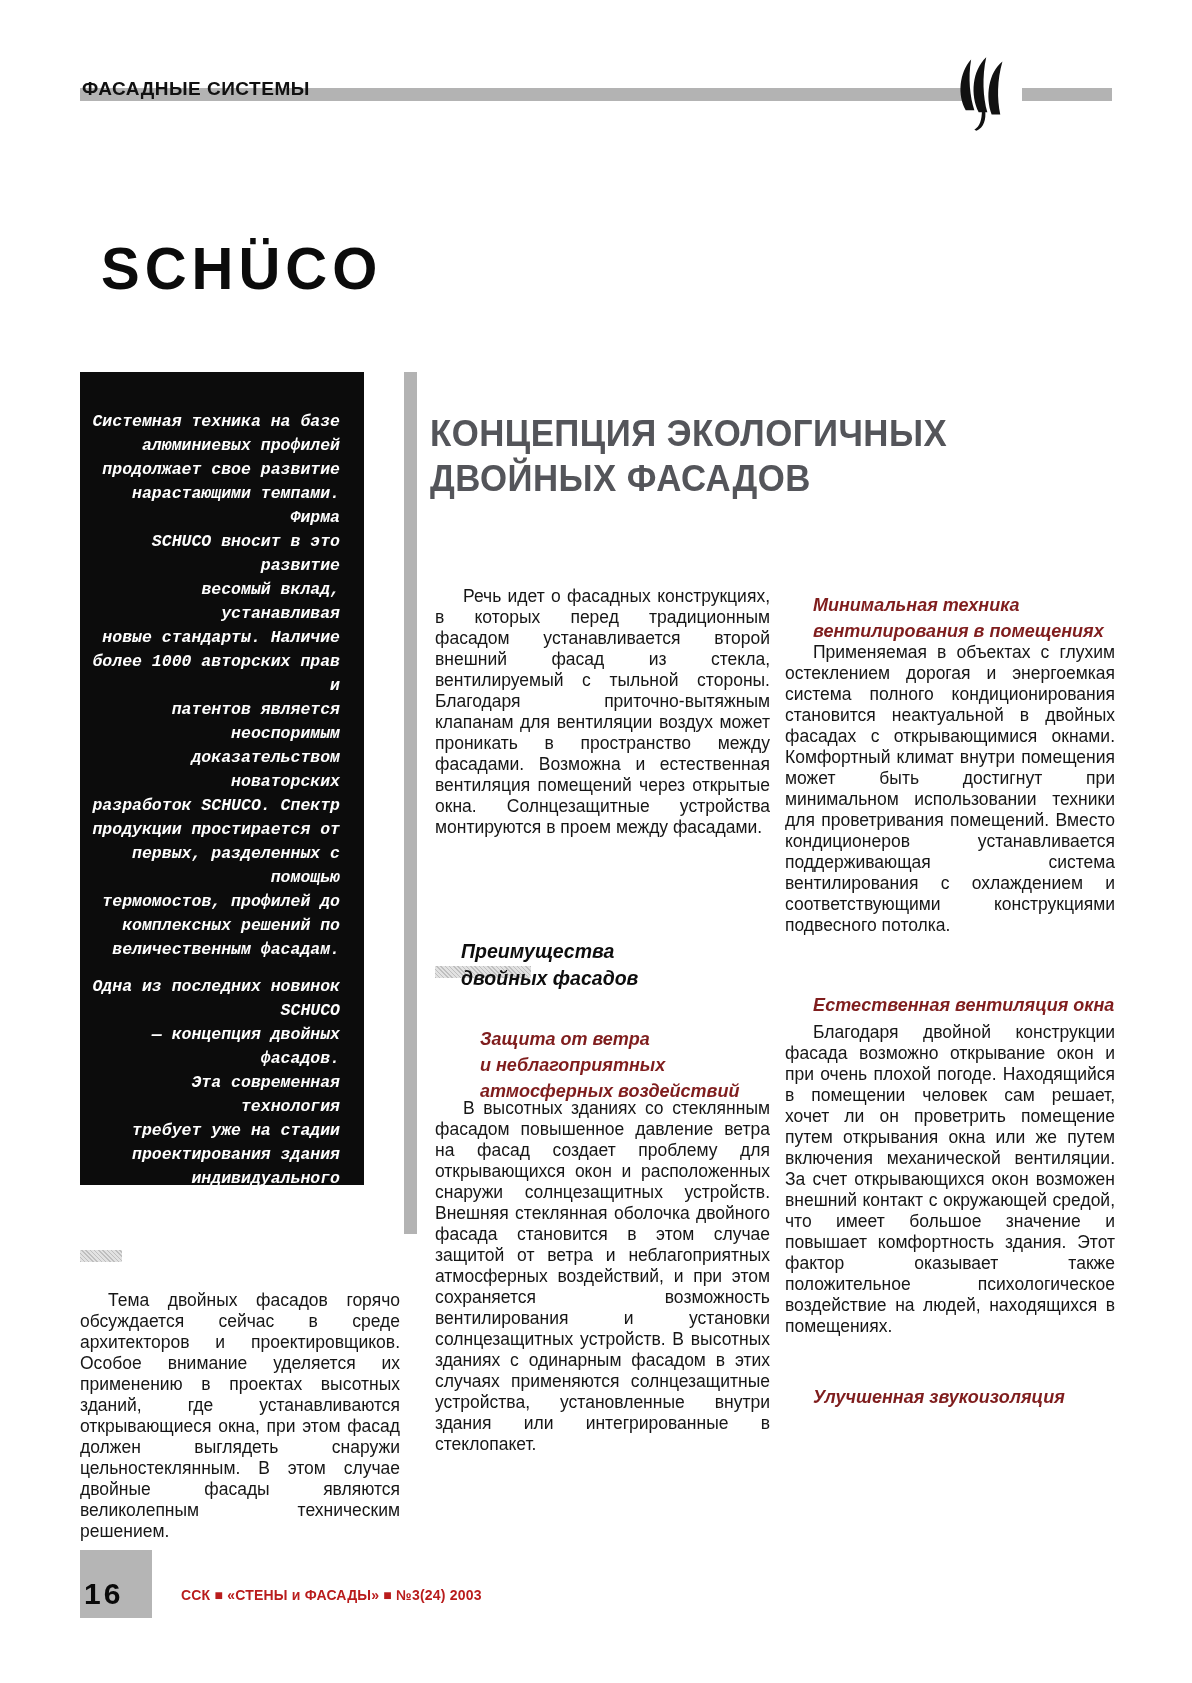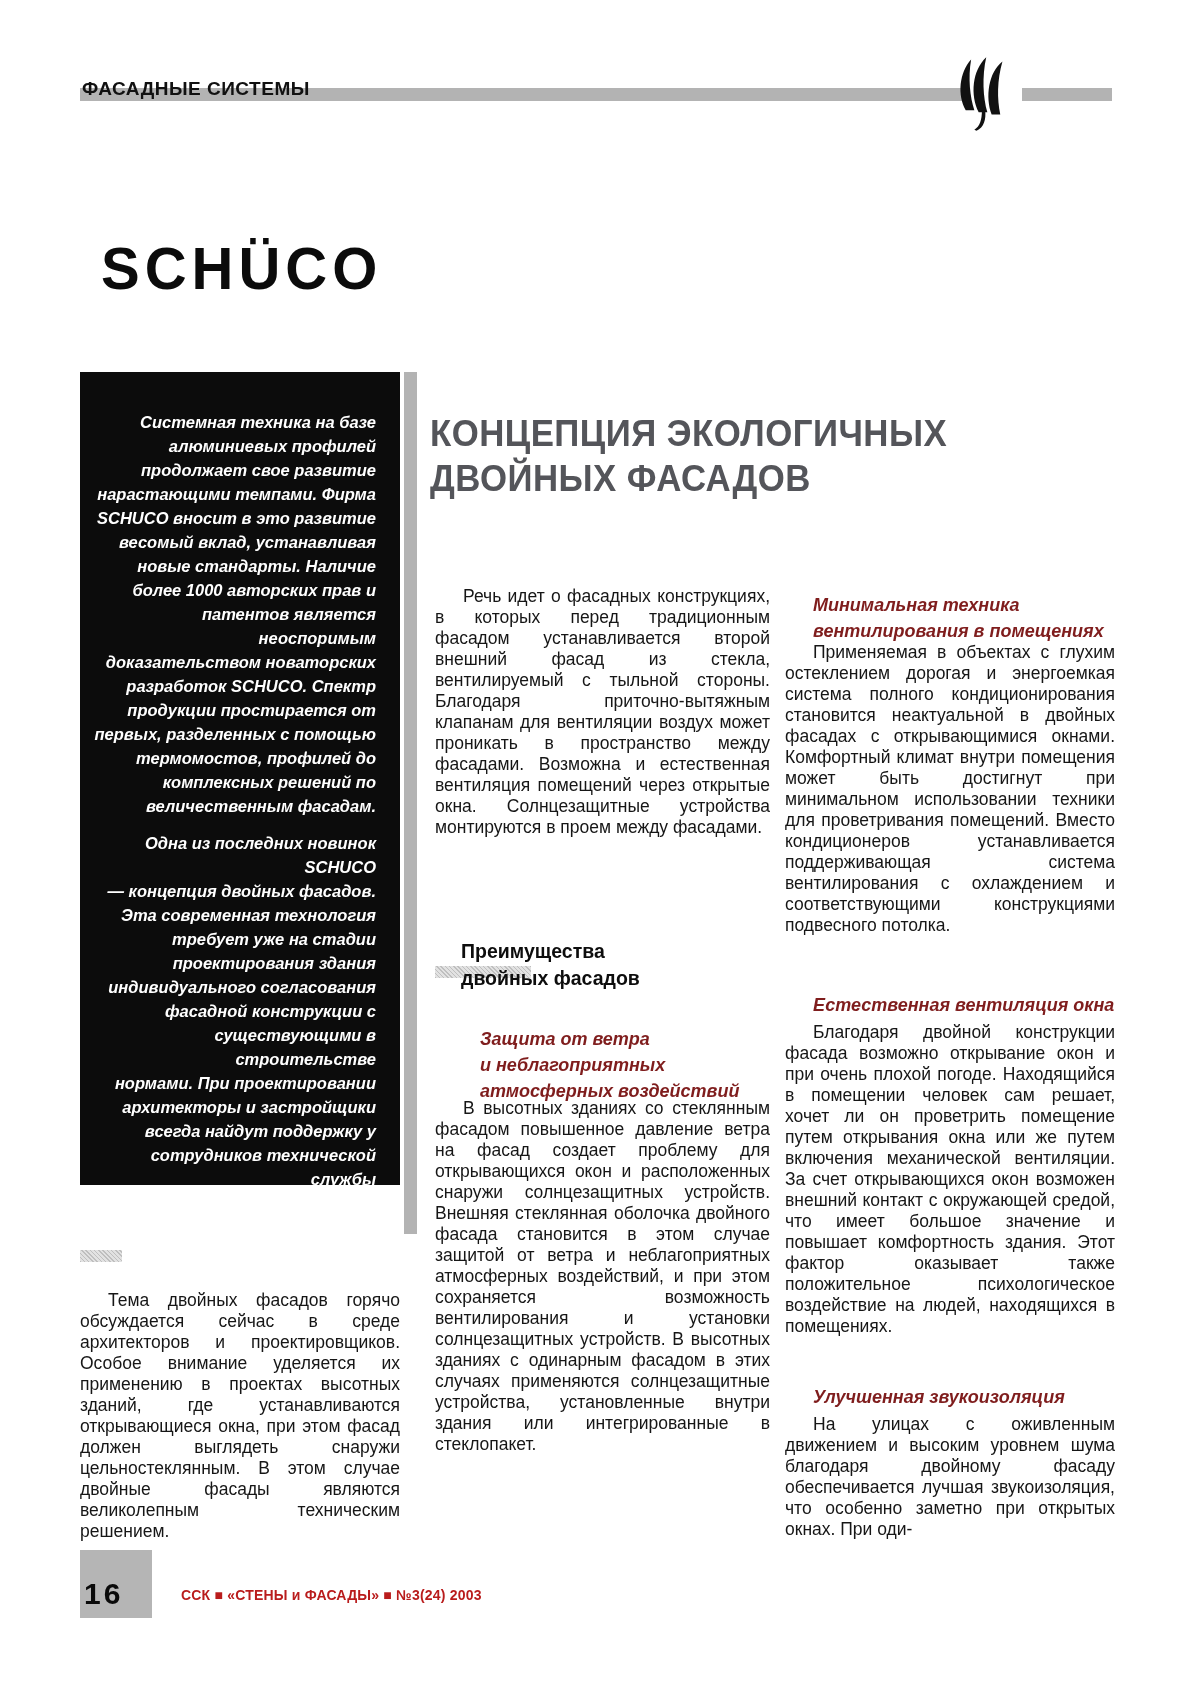--- a/index.html
+++ b/index.html
@@ -22,23 +22,24 @@
   .hdr-bar.right{left:1022px;width:90px;}
   .leaf{position:absolute;left:956px;top:56px;width:54px;height:76px;z-index:3;}
   
   .brand{
     position:absolute;left:101px;top:234px;
     font-size:58px;font-weight:bold;letter-spacing:5px;color:#0b0b0b;
     transform:scaleY(1.02);transform-origin:left top;white-space:nowrap;
   }
   
   .panel{
-    position:absolute;left:80px;top:372px;width:320px;height:813px;
+    position:absolute;left:80px;top:372px;width:284px;height:813px;
     background:#0c0c0c;box-sizing:border-box;
     padding:38px 24px 0 12px;
+    font-family:Liberation Mono, monospace;
   }
   .panel p{
     margin:0 0 13px 0;
     color:#ffffff;font-style:italic;font-weight:bold;
     font-size:16.5px;line-height:24px;
     text-align:right;white-space:pre-line;
   }
   
   .title-bar{position:absolute;left:404px;top:372px;width:13px;height:862px;background:#b3b3b3;}
   .article-title{
@@ -52,21 +53,21 @@
     position:absolute;
     font-size:17.5px;line-height:21px;color:#161616;
     text-align:justify;text-indent:28px;margin:0;
   }
   .col-mid{left:435px;width:335px;}
   .col-right{left:785px;width:330px;}
   .col-left{left:80px;width:320px;}
   .sec-heading{
     position:absolute;z-index:1;
     font-size:19.5px;line-height:27px;font-weight:bold;color:#0d0d0d;
-    white-space:pre-line;margin:0;
+    white-space:pre-line;margin:0;font-style:italic;
   }
   .sub-heading{
     position:absolute;z-index:1;
     font-size:18px;line-height:26px;font-weight:bold;font-style:italic;color:#7f1d1d;
     white-space:pre-line;margin:0;
   }
   .swoosh{
     position:absolute;z-index:0;height:12px;
     background:repeating-linear-gradient(45deg,#bfbfbf 0 1px,#e2e2e2 1px 3px);
   }
@@ -142,21 +143,20 @@
 и неблагоприятных
 атмосферных воздействий</h3>
   <p class="body-txt col-mid" style="top:1098px">В высотных зданиях со стеклянным фасадом повышенное давление ветра на фасад создает проблему для открывающихся окон и расположенных снаружи солнцезащитных устройств. Внешняя стеклянная оболочка двойного фасада становится в этом случае защитой от ветра и неблагоприятных атмосферных воздействий, и при этом сохраняется возможность вентилирования и установки солнцезащитных устройств. В высотных зданиях с одинарным фасадом в этих случаях применяются солнцезащитные устройства, установленные внутри здания или интегрированные в стеклопакет.</p>
 
   <h3 class="sub-heading" style="left:785px;top:592px;padding-left:28px">Минимальная техника
 вентилирования в помещениях</h3>
   <p class="body-txt col-right" style="top:642px">Применяемая в объектах с глухим остеклением дорогая и энергоемкая система полного кондиционирования становится неактуальной в двойных фасадах с открывающимися окнами. Комфортный климат внутри помещения может быть достигнут при минимальном использовании техники для проветривания помещений. Вместо кондиционеров устанавливается поддерживающая система вентилирования с охлаждением и соответствующими конструкциями подвесного потолка.</p>
   <h3 class="sub-heading" style="left:785px;top:992px;padding-left:28px">Естественная вентиляция окна</h3>
   <p class="body-txt col-right" style="top:1022px">Благодаря двойной конструкции фасада возможно открывание окон и при очень плохой погоде. Находящийся в помещении человек сам решает, хочет ли он проветрить помещение путем открывания окна или же путем включения механической вентиляции. За счет открывающихся окон возможен внешний контакт с окружающей средой, что имеет большое значение и повышает комфортность здания. Этот фактор оказывает также положительное психологическое воздействие на людей, находящихся в помещениях.</p>
   <h3 class="sub-heading" style="left:785px;top:1384px;padding-left:28px">Улучшенная звукоизоляция</h3>
-  <p class="body-txt col-right" style="top:1414px">На улицах с оживленным движением и высоким уровнем шума благодаря двойному фасаду обеспечивается лучшая звукоизоляция, что особенно заметно при открытых окнах. При оди-</p>
 
   <div class="swoosh" style="left:80px;top:1250px;width:42px"></div>
   <p class="body-txt col-left" style="top:1290px">Тема двойных фасадов горячо обсуждается сейчас в среде архитекторов и проектировщиков. Особое внимание уделяется их применению в проектах высотных зданий, где устанавливаются открывающиеся окна, при этом фасад должен выглядеть снаружи цельностеклянным. В этом случае двойные фасады являются великолепным техническим решением.</p>
 
   <div class="pg-square"></div>
   <div class="pg-num">16</div>
   <div class="credit">ССК ■ «СТЕНЫ и ФАСАДЫ» ■ №3(24) 2003</div>
 
 </div>
 

